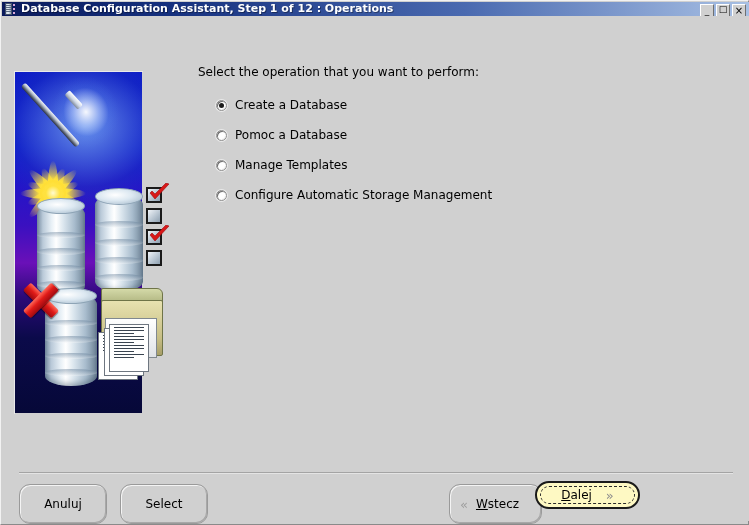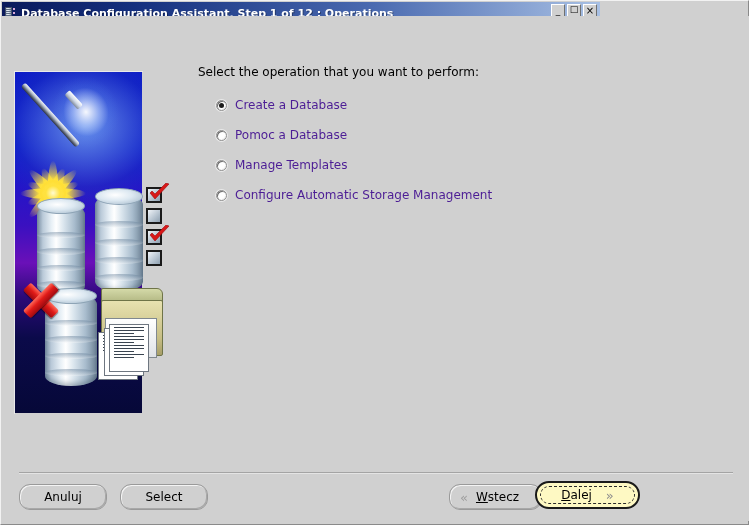--- a/index.html
+++ b/index.html
@@ -22,24 +22,24 @@
     border-left: 1px solid #f2f2f2;
     border-top: 1px solid #f2f2f2;
     border-right: 1px solid #8a8a8a;
     border-bottom: 1px solid #8a8a8a;
   }
 
   
   #titlebar {
     position: absolute;
     left: 1px; top: 1px;
-    width: 598px; height: 18px;
+    width: 747px; height: 18px;
     background: linear-gradient(to right, #0a1a5c 0%, #15307e 22%, #4a6ab0 62%, #a8c0e4 100%);
     display: flex;
-    align-items: flex-end;
+    align-items: flex-start;
   }
   #titlebar-icon {
     width: 14px; height: 14px;
     margin-left: 2px; margin-right: 3px;
     position: relative;
     flex: 0 0 auto;
   }
   #titlebar-icon .db {
     position: absolute;
     left: 1px; top: 1px;
@@ -360,39 +360,39 @@
     content: "";
     position: absolute;
     left: 2px; top: 2px;
     width: 5px; height: 5px;
     border-radius: 50%;
     background: #1c1c1c;
   }
   .radio-label {
     margin-left: 8px;
     font-size: 12px;
-    color: #4c1d95;
+    color: #000000;
     white-space: nowrap;
     font-family: "DejaVu Sans", sans-serif;
   }
 
   
   #separator {
     position: absolute;
     left: 17px; top: 456px;
     width: 714px; height: 2px;
     border-top: 1px solid #a4a4a4;
     border-bottom: 1px solid #e4e4e4;
     box-sizing: border-box;
   }
 
   
   .btn {
     position: absolute;
-    height: 26px;
+    height: 40px;
     background: #d0d0d0;
     border: 1px solid #9a9a9a;
     border-radius: 11px;
     box-sizing: border-box;
     box-shadow: inset 1px 1px 0 #f4f4f4, inset -1px -1px 0 #a8a8a8;
     display: flex;
     align-items: center;
     justify-content: center;
     font-size: 12px;
     color: #000000;

